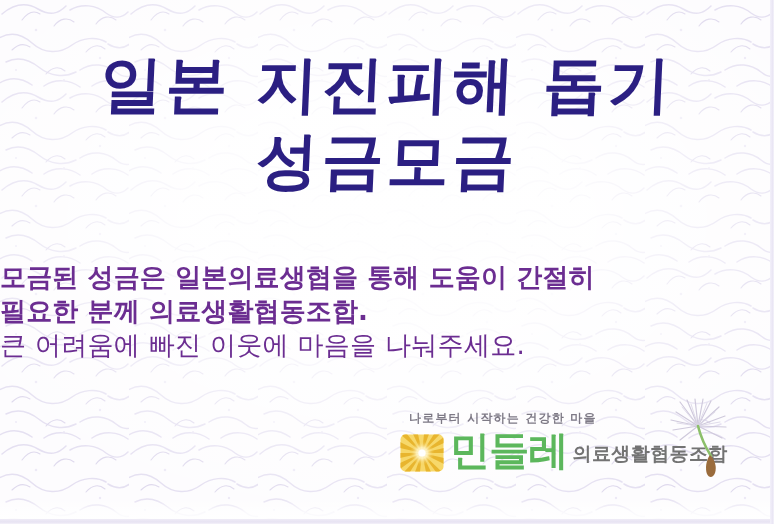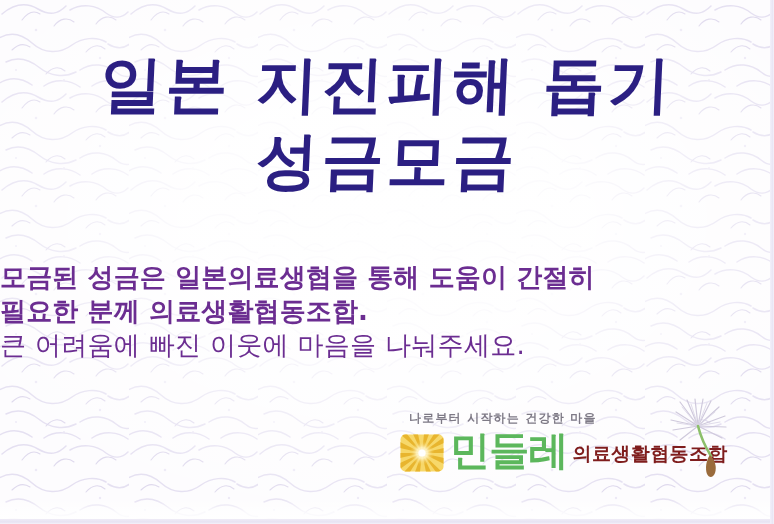--- a/index.html
+++ b/index.html
@@ -172,21 +172,21 @@
     color: #5cb75c;
     font-family: "DejaVu Sans", "Liberation Sans", sans-serif;
     font-size: 40px;
     font-weight: 700;
     line-height: 40px;
     letter-spacing: -0.02em;
     margin-left: 6px;
     white-space: nowrap;
   }
   #logo-subwordmark {
-    color: #7f1d1d;
+    color: #737373;
     font-family: "DejaVu Sans", "Liberation Sans", sans-serif;
     font-size: 19px;
     font-weight: 700;
     line-height: 19px;
     letter-spacing: 0.02em;
     margin-left: 5px;
     margin-top: 14px;
     white-space: nowrap;
   }
   #logo-seed {

